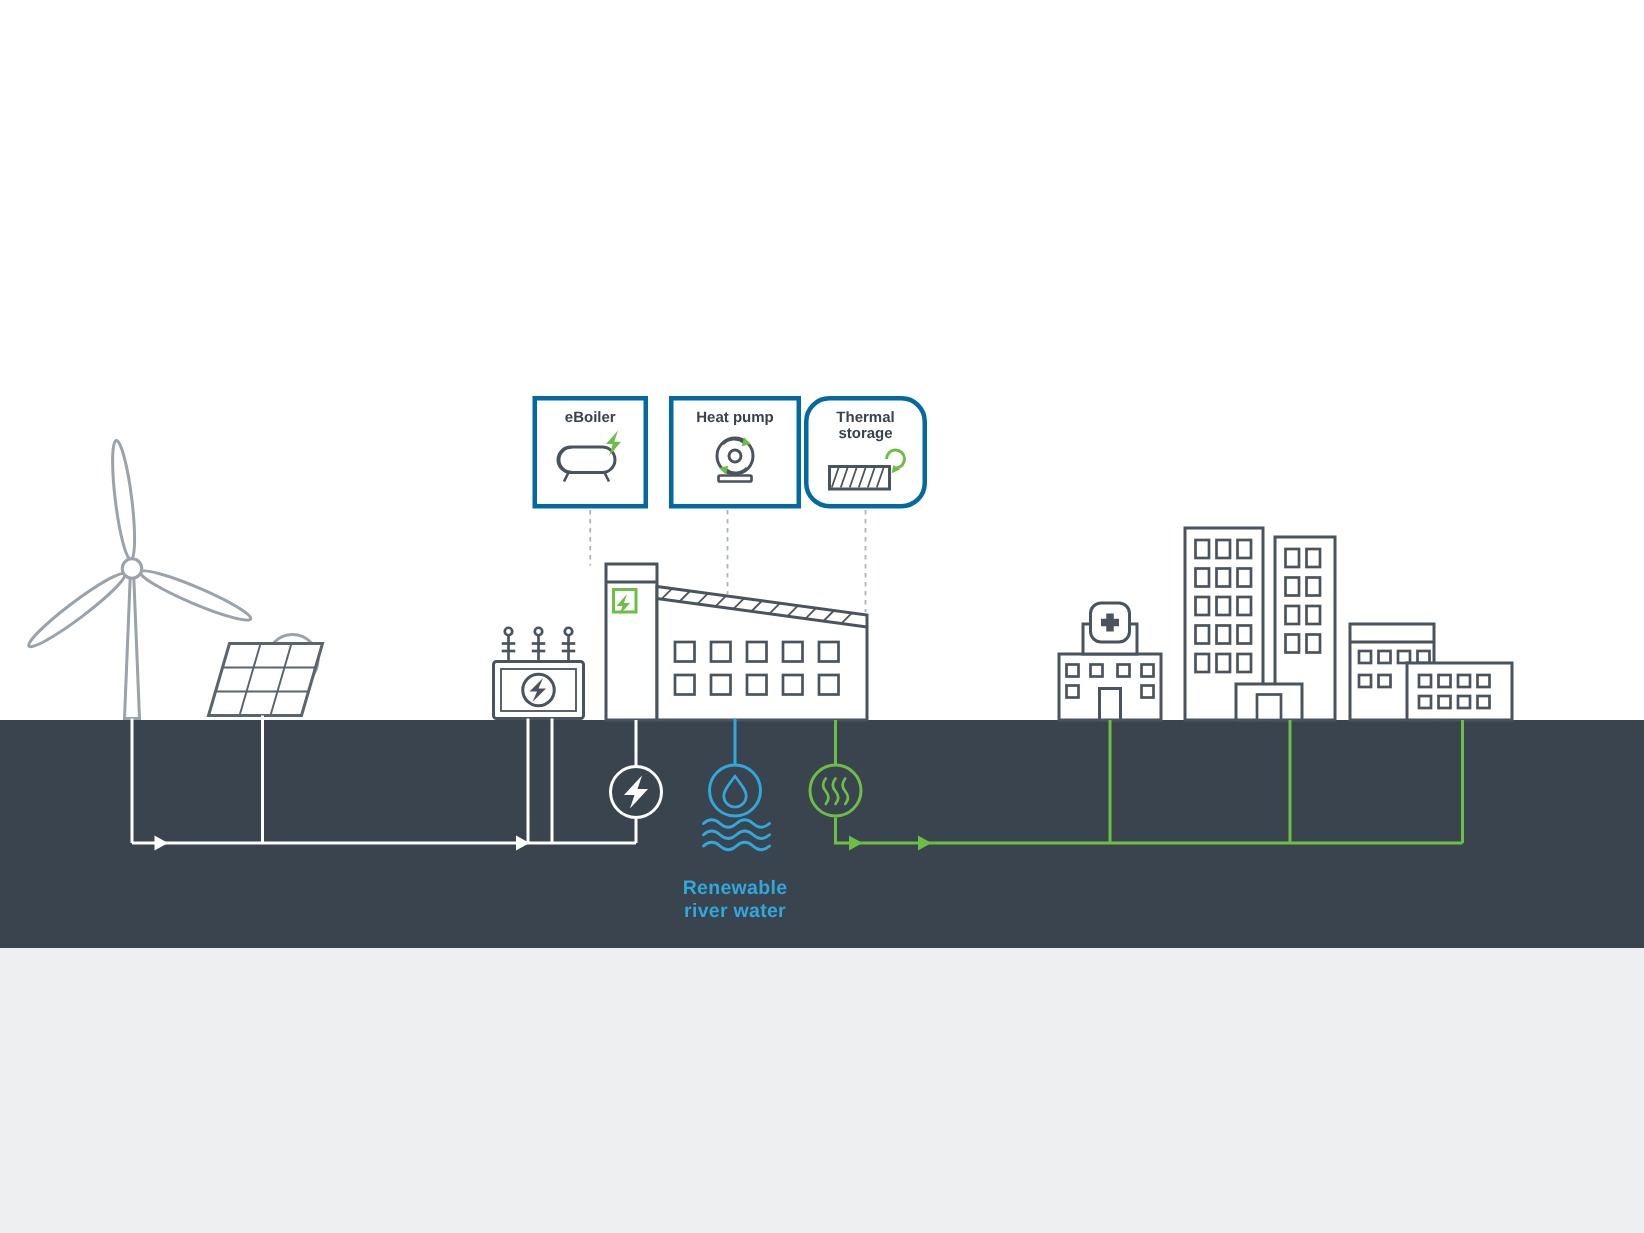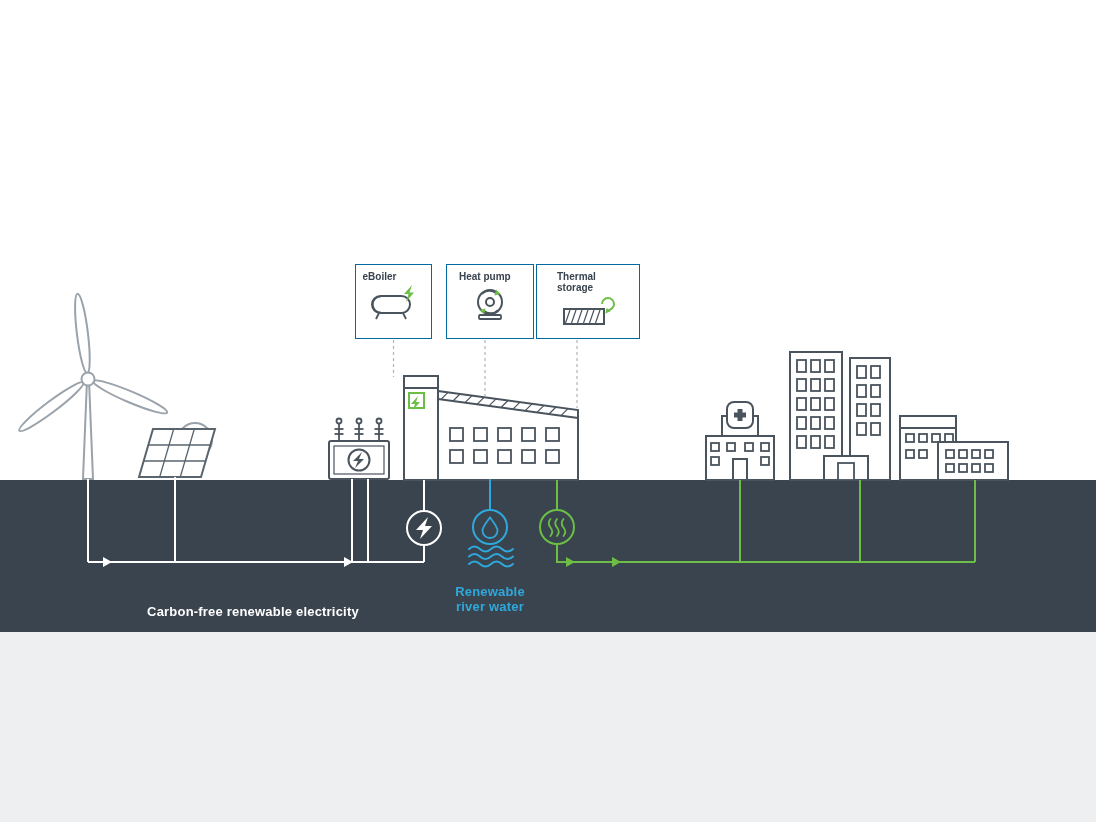--- a/index.html
+++ b/index.html
@@ -5,25 +5,25 @@
   html,body{margin:0;padding:0;background:#fff;}
   .stage{
     position:relative;width:1096px;height:822px;overflow:hidden;
     background:#FFFFFF;font-family:"Liberation Sans",sans-serif;
   }
   .ground{position:absolute;left:0;top:480px;width:1096px;height:152px;background:#3A444F;}
   .below{position:absolute;left:0;top:632px;width:1096px;height:190px;background:#EDEFF0;}
   .scene{position:absolute;left:0;top:0;}
   .callout{
     position:absolute;top:264px;height:75px;background:#FFFFFF;
-    border:1px solid #0369a1;box-sizing:border-box;text-align:left;
+    border:3px solid #0369a1;box-sizing:border-box;text-align:center;
   }
   .callout-eboiler{left:355px;width:77px;}
   .callout-heatpump{left:446px;width:88px;}
-  .callout-thermal{left:536px;width:104px;}
+  .callout-thermal{left:536px;width:82px;border-radius:17px;}
   .callout-title{
     font-size:10px;font-weight:bold;color:#39434E;line-height:11px;
     margin:6px auto 0 auto;width:62px;
   }
   .callout svg{display:block;margin:1px auto 0 auto;}
   .flow-label{
     position:absolute;font-size:13px;font-weight:bold;text-align:center;letter-spacing:.2px;
   }
   .label-electricity{left:123px;top:604px;width:260px;color:#FFFFFF;}
   .label-water{left:440px;top:584px;width:100px;color:#2FA8DC;line-height:15px;text-align:center;}
@@ -279,21 +279,20 @@
         <line x1="22" y1="16" x2="17.5" y2="29"></line>
         <line x1="28" y1="16" x2="23.5" y2="29"></line>
         <line x1="34" y1="16" x2="29.5" y2="29"></line>
         <line x1="40" y1="16" x2="35.5" y2="29"></line>
       </g>
       <path d="M 42 10 a 6 6 0 1 1 6.5 6" fill="none" stroke="#6CBE45" stroke-width="2"></path>
       <polygon points="46.5,14 51,17 45.5,19.5" fill="#6CBE45"></polygon>
     </svg>
   </div>
 
-  <div class="flow-label label-electricity">Carbon-free renewable electricity</div>
 
   <div class="flow-label label-water">
     <div>Renewable</div>
     <div>river water</div>
   </div>
 
 
 </div>
 
 </body></html>

